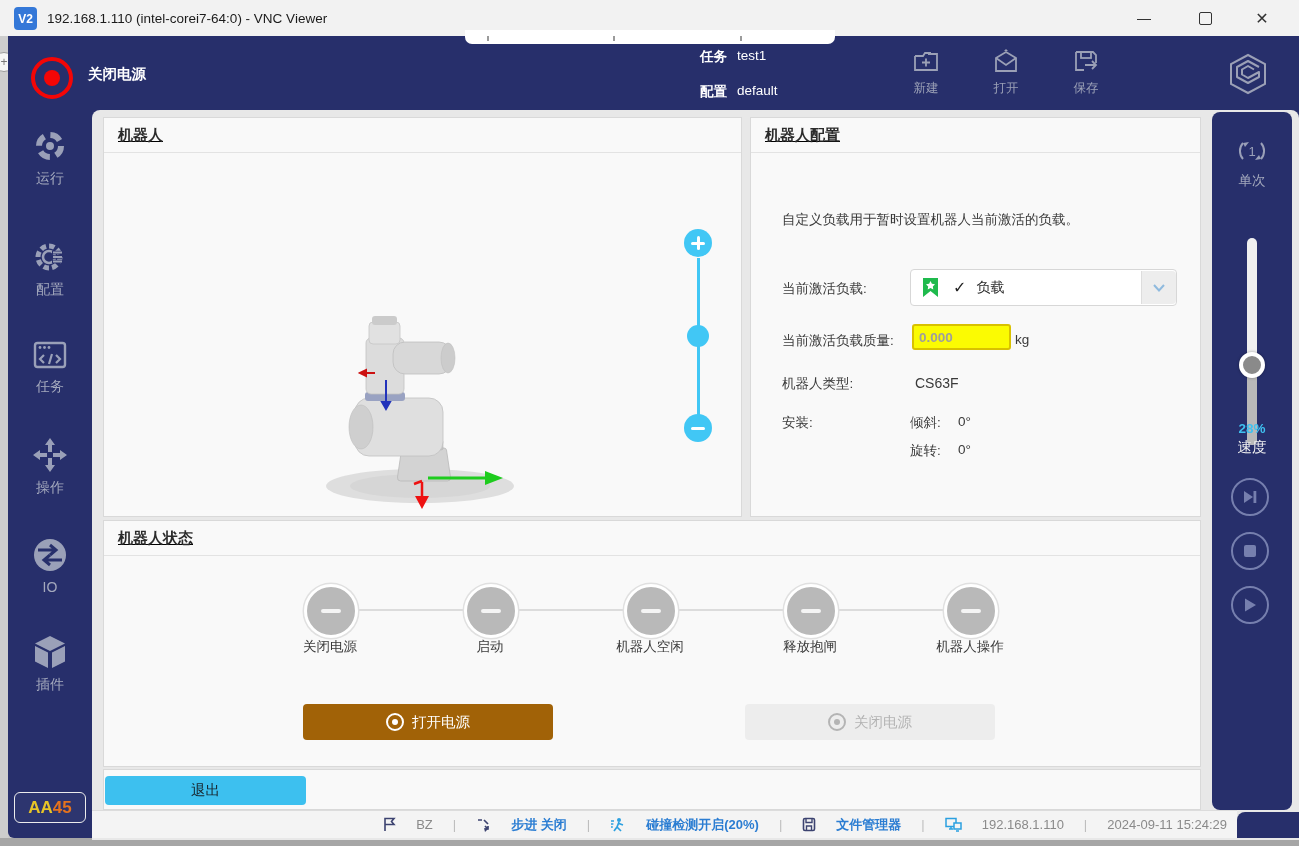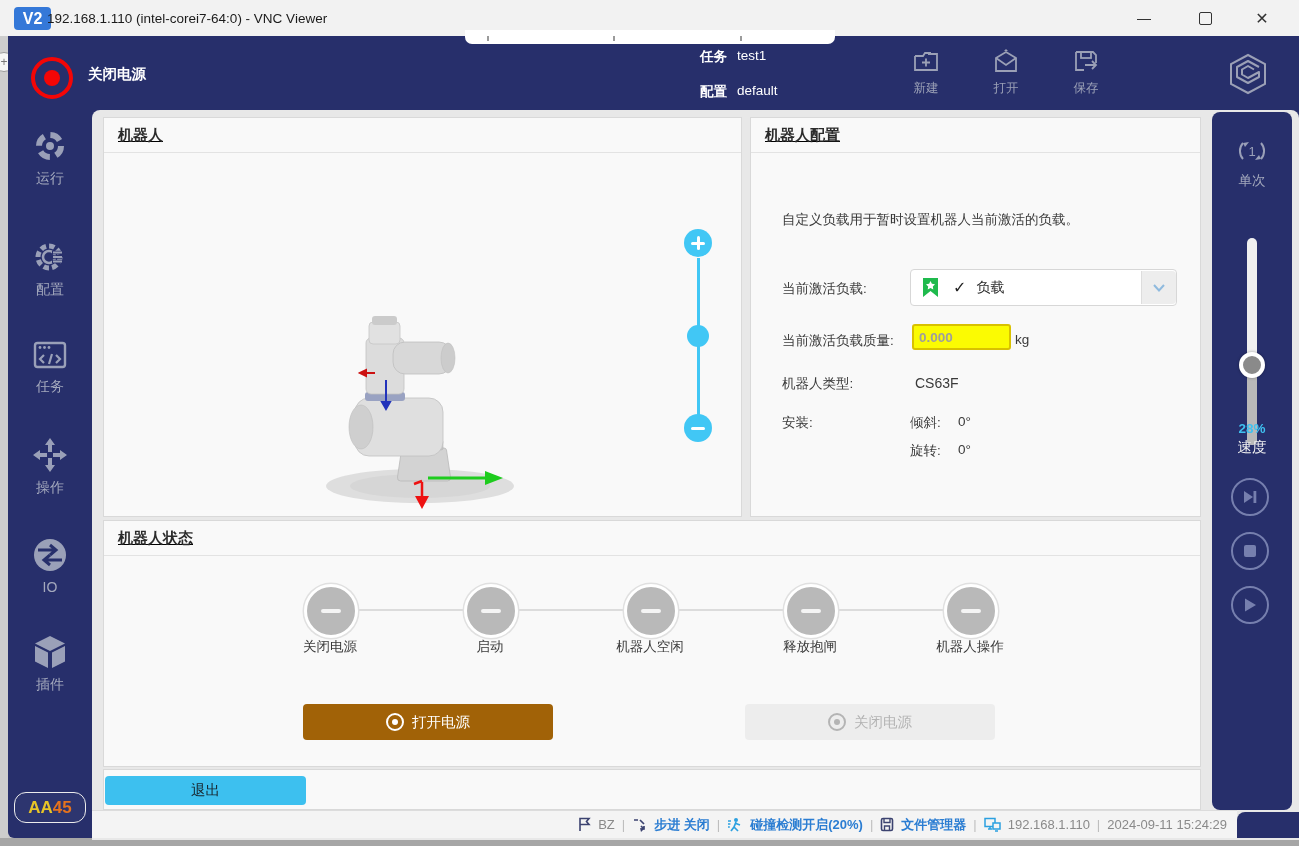--- a/index.html
+++ b/index.html
@@ -1,21 +1,21 @@
 <!DOCTYPE html>
 <html><head>
 <meta charset="utf-8">
 <style>
   html,body{margin:0;padding:0;width:1299px;height:846px;overflow:hidden;
     font-family:"Liberation Sans","DejaVu Sans",sans-serif;background:#c9c9c9;}
   .abs{position:absolute;}
   
   .titlebar{left:0;top:0;width:1299px;height:36px;background:#f2f2f2;}
-  .vnc-logo{left:14px;top:7px;width:37px;height:23px;background:#3478d8;border-radius:4px;
-    color:#fff;font-size:16px;font-weight:bold;display:flex;align-items:center;justify-content:center;}
+  .vnc-logo{left:14px;top:7px;width:23px;height:23px;background:#3478d8;border-radius:4px;
+    color:#fff;font-size:12px;font-weight:bold;display:flex;align-items:center;justify-content:center;}
   .win-title{left:47px;top:0;height:36px;display:flex;align-items:center;font-size:13.5px;color:#1b1b1b;}
   .winbtn{top:0;width:46px;height:36px;display:flex;align-items:center;justify-content:center;color:#333;font-size:14px;}
   .maxglyph{width:11px;height:11px;border:1.5px solid #333;border-radius:2px;}
   .desk-strip{left:0;top:838px;width:1299px;height:8px;background:#a6a6a6;}
   .left-strip{left:0;top:36px;width:8px;height:802px;background:#cdcdcd;}
   .plus-bubble{left:-6px;top:52px;width:18px;height:18px;border-radius:50%;border:1.5px solid #9a9a9a;
     background:#f5f5f5;color:#777;font-size:12px;display:flex;align-items:center;justify-content:center;}
   
   .app-bg{left:8px;top:36px;width:1291px;height:802px;background:#272f6b;border-radius:0 0 6px 6px;}
   .notch{left:465px;top:30px;width:370px;height:14px;background:#fff;border-radius:0 0 7px 7px;}
@@ -25,21 +25,21 @@
     display:flex;align-items:center;justify-content:center;}
   .pwr-dot{width:16px;height:16px;border-radius:50%;background:#f40606;}
   .hdr-label{color:#fff;font-size:14.5px;font-weight:bold;}
   .hdr-kv-label{color:#fff;font-weight:bold;font-size:13.5px;}
   .hdr-kv-value{color:#fff;font-size:13.5px;font-weight:normal;}
   .hdr-action{width:72px;height:62px;top:48px;display:flex;flex-direction:column;align-items:center;gap:4px;}
   .hdr-action-label{color:#9ba0b6;font-size:12.5px;}
   
   .side-item{left:8px;width:84px;display:flex;flex-direction:column;align-items:center;gap:6px;}
   .side-label{color:#a4a9bd;font-size:14px;}
-  .aa-badge{left:14px;top:792px;width:70px;height:29px;border:1.5px solid #ececec;border-radius:12px;
+  .aa-badge{left:14px;top:792px;width:70px;height:29px;border:1.5px solid #ececec;border-radius:6px;
     display:flex;align-items:center;justify-content:center;font-size:17px;font-weight:bold;background:rgba(255,255,255,0.03);}
   .aa-y{color:#e7c427;} .aa-o{color:#e5731d;}
   
   .main-bg{left:92px;top:110px;width:1207px;height:730px;background:#e8e8e8;border-radius:8px 8px 0 0;}
   .panel{background:#f9f9f9;border:1px solid #d9d9d9;text-decoration:underline;}
   .panel-title{height:34px;display:flex;align-items:center;padding-left:14px;font-size:15px;font-weight:bold;
     color:#2b2b2b;border-bottom:1px solid #e3e3e3;}
   
   .zoombtn{width:28px;height:28px;border-radius:50%;background:#41c7f5;display:flex;align-items:center;justify-content:center;}
   .zoombar-h{width:14px;height:3px;background:#fff;border-radius:2px;}
@@ -59,21 +59,21 @@
   .step-label{font-size:13.5px;color:#3a3a3a;text-align:center;}
   .pwrbtn{width:250px;height:36px;border-radius:4px;display:flex;align-items:center;justify-content:center;gap:8px;font-size:14.5px;}
   .pwrbtn-on{background:#a16207;color:#fff;}
   .pwrbtn-off{background:#ededed;color:#b4b4b4;}
   .pwr-icon{width:14px;height:14px;border-radius:50%;border:2px solid currentColor;display:flex;align-items:center;justify-content:center;}
   .pwr-icon i{width:6px;height:6px;border-radius:50%;background:currentColor;}
   .exit-btn{left:105px;top:776px;width:201px;height:29px;background:#3dc0ef;border-radius:4px;color:#17232b;
     font-size:14.5px;display:flex;align-items:center;justify-content:center;}
   
   .statusbar{left:92px;top:810px;width:1145px;height:28px;background:#f4f4f4;border-top:1px solid #dcdcdc;
-    display:flex;align-items:center;justify-content:flex-end;padding-right:10px;box-sizing:border-box;gap:7px;font-size:13px;}
+    display:flex;align-items:center;justify-content:flex-end;padding-right:10px;box-sizing:border-box;gap:20px;font-size:13px;}
   .sb-blue{color:#2b7dd2;font-weight:bold;}
   .sb-gray{color:#8a8a8a;}
   .sb-sep{color:#bdbdbd;font-weight:normal;}
   
   .rside{left:1212px;top:112px;width:80px;height:698px;background:#272f6b;border-radius:8px;}
   .navy-corner{left:1237px;top:812px;width:62px;height:26px;background:#272f6b;border-radius:8px 0 0 0;}
   .rside-label{color:#a4a9bd;font-size:13.5px;text-align:center;}
   .speed-track{left:1247px;top:238px;width:10px;height:207px;background:#f0f0f0;border-radius:5px;}
   .speed-track-low{left:1247px;top:365px;width:10px;height:80px;background:#b9b9b9;border-radius:0 0 5px 5px;}
   .speed-thumb{left:1239px;top:352px;width:18px;height:18px;border-radius:50%;background:#8a8a8a;border:4px solid #fff;

